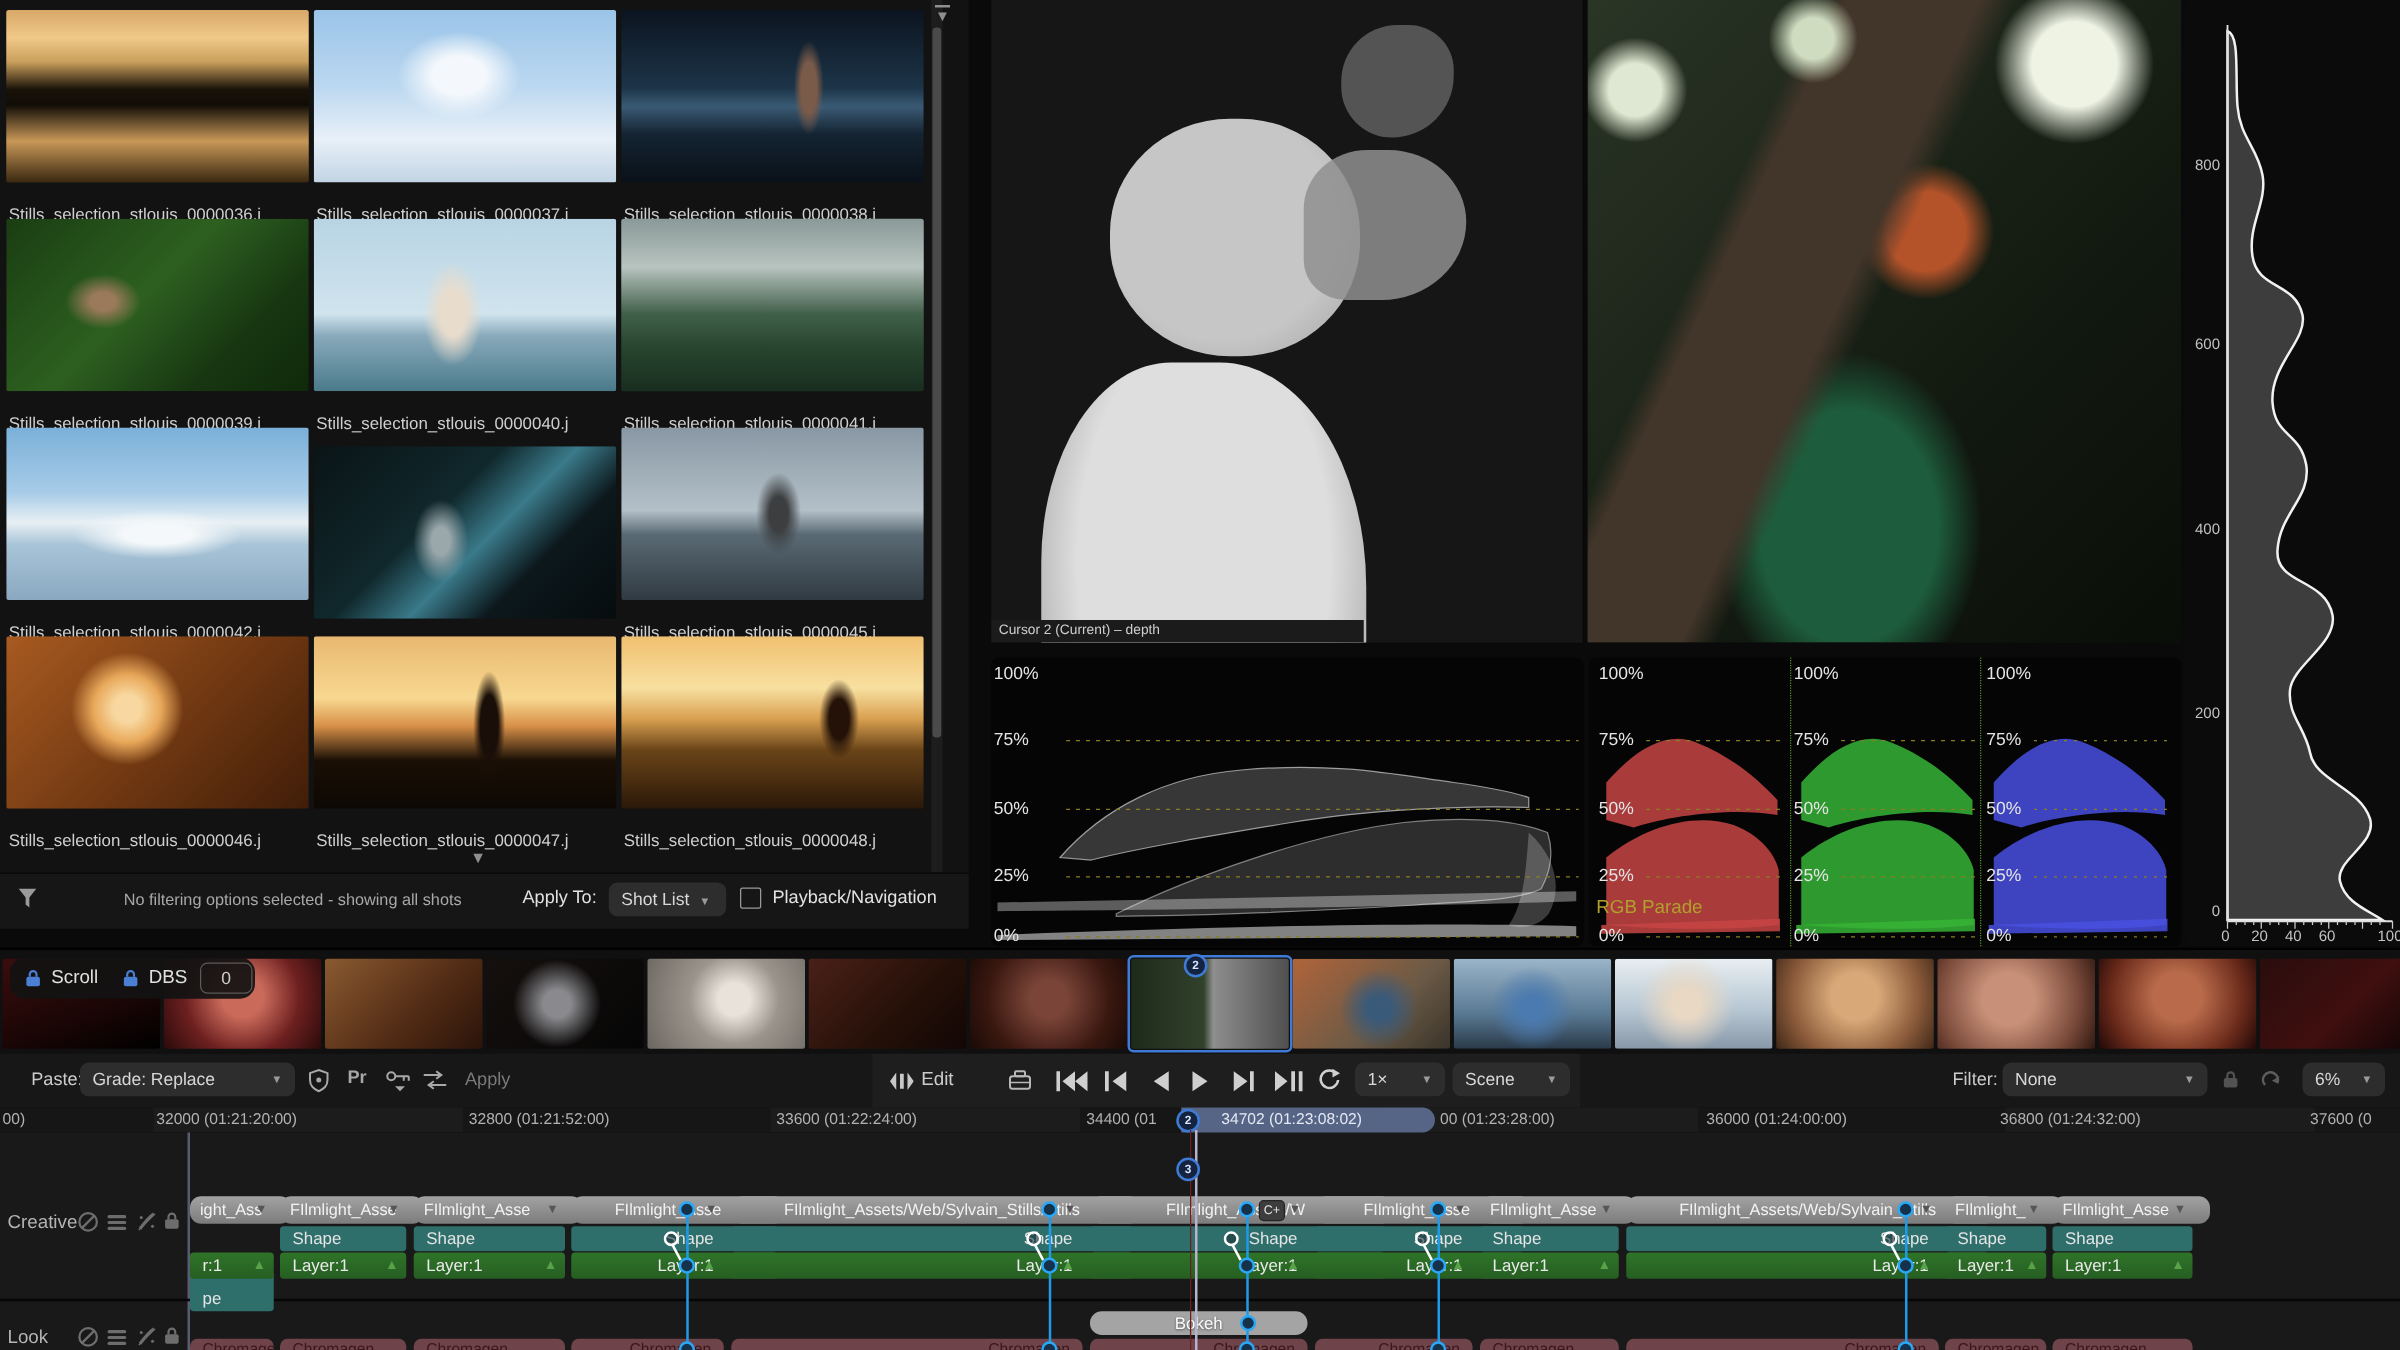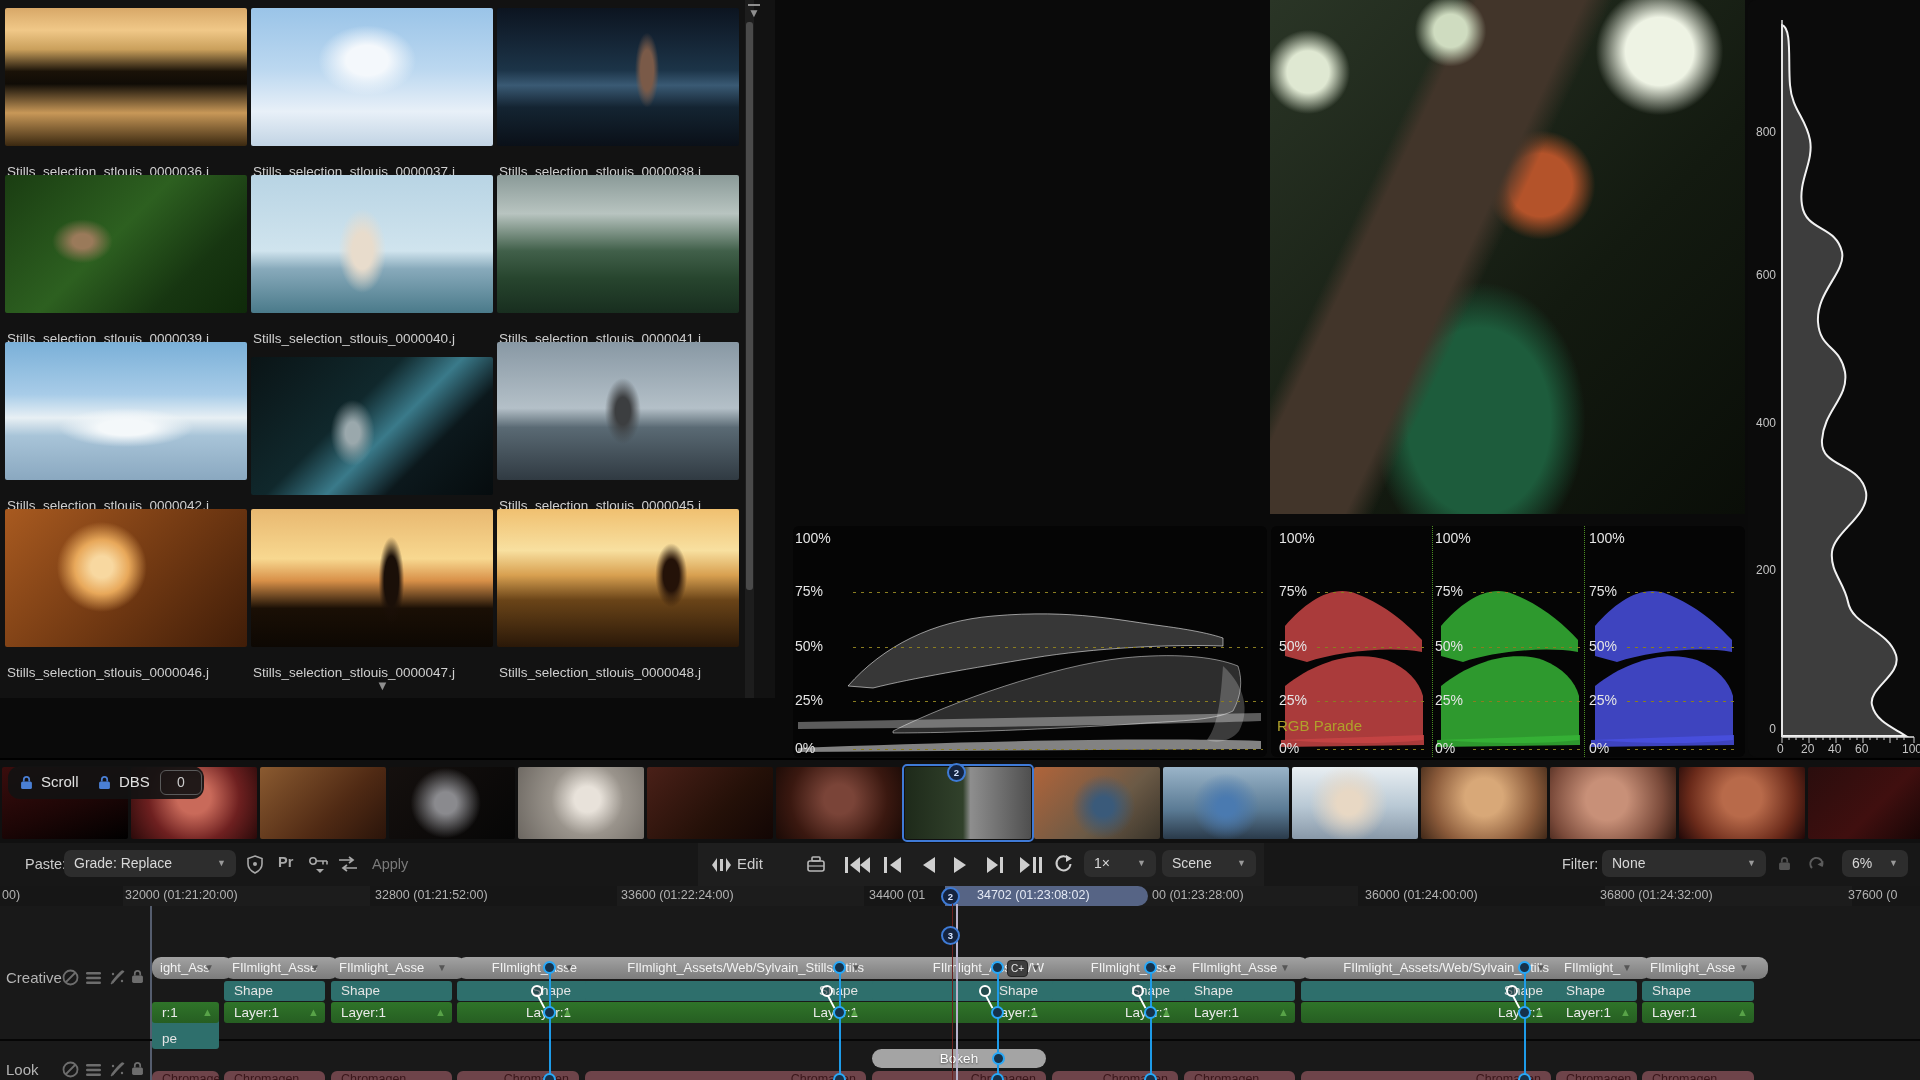--- a/index.html
+++ b/index.html
@@ -147,21 +147,40 @@
           <div class="glabel" style="">Stills_selection_stlouis_0000048.j</div>
         </div>
       </div>
     <div id="gallery-scrollbar">
       <div id="gallery-scrollthumb"></div>
     </div>
     <div class="scroll-arrow" style="left:748px;top:4px;border-top:2px solid #8f8f8f;">▼</div>
     <div class="scroll-arrow" style="left:376px;top:678px;font-size:13px;">▼</div>
   </section>
 
-
+  <section id="filterbar">
+    <svg class="abs" style="left:14px;top:11px;" width="16" height="18" viewBox="0 0 16 18">
+      <path d="M1,1 H15 L9.5,8 V16 L6.5,13.5 V8 Z" fill="#9a9a9a"></path>
+    </svg>
+    <div id="filter-status">No filtering options selected - showing all shots</div>
+    <div id="applyto-label">Apply To:</div>
+    <div id="applyto-dd" class="pill">
+      <span>Shot List</span><span class="chev">▼</span>
+    </div>
+    <div id="playback-check"></div>
+    <div id="playback-label">Playback/Navigation</div>
+  </section>
+
+  <section id="viewer-depth">
+    <div class="blob" style="left:40px;top:290px;width:260px;height:400px;background:radial-gradient(ellipse at 50% 40%,#dedede 0 55%,#b8b8b8 75%,#8a8a8a 100%);border-radius:40% 45% 10% 10%;"></div>
+    <div class="blob" style="left:95px;top:95px;width:200px;height:190px;background:radial-gradient(circle at 45% 45%,#c6c6c6 0 60%,#a0a0a0 100%);border-radius:48%;"></div>
+    <div class="blob" style="left:250px;top:120px;width:130px;height:120px;background:#8f8f8f;border-radius:45% 55% 60% 30%;opacity:.85;"></div>
+    <div class="blob" style="left:280px;top:20px;width:90px;height:90px;background:#6f6f6f;border-radius:50% 40% 55% 45%;opacity:.7;"></div>
+    <div id="depth-label-bar">Cursor 2 (Current) – depth</div>
+  </section>
 
   <section id="viewer-photo">
     <div class="abs" style="left:0;top:0;width:475px;height:514px;background:
       radial-gradient(circle 85px at 82% 10%, #eef3e4 0 40%, transparent 75%),
       radial-gradient(circle 60px at 8% 14%, #dfe8d2 0 35%, transparent 70%),
       radial-gradient(circle 55px at 38% 6%, #cfdcc0 0 30%, transparent 65%),
       linear-gradient(115deg, transparent 26%, #42352a 29% 44%, transparent 48%),
       radial-gradient(circle 70px at 57% 36%, #b4532a 0 45%, transparent 78%),
       radial-gradient(ellipse 130px 170px at 44% 82%, #1d5c3c 0 55%, transparent 82%),
       linear-gradient(135deg,#2a3526,#131a10 60%,#0a0e08);"></div>

